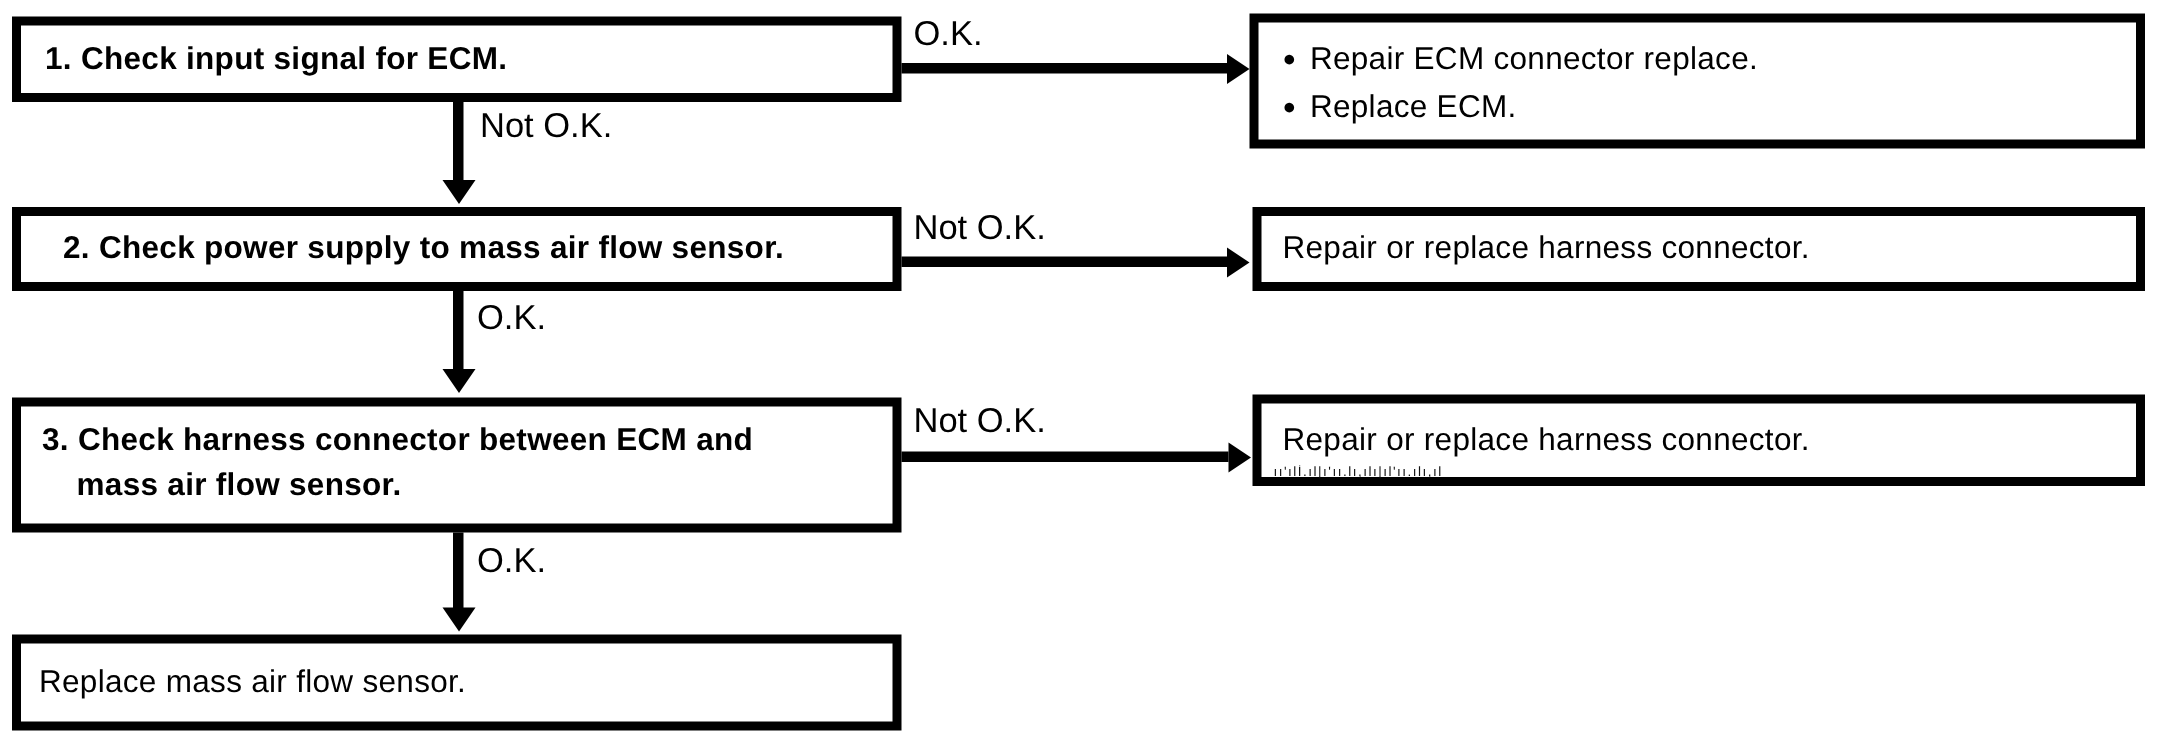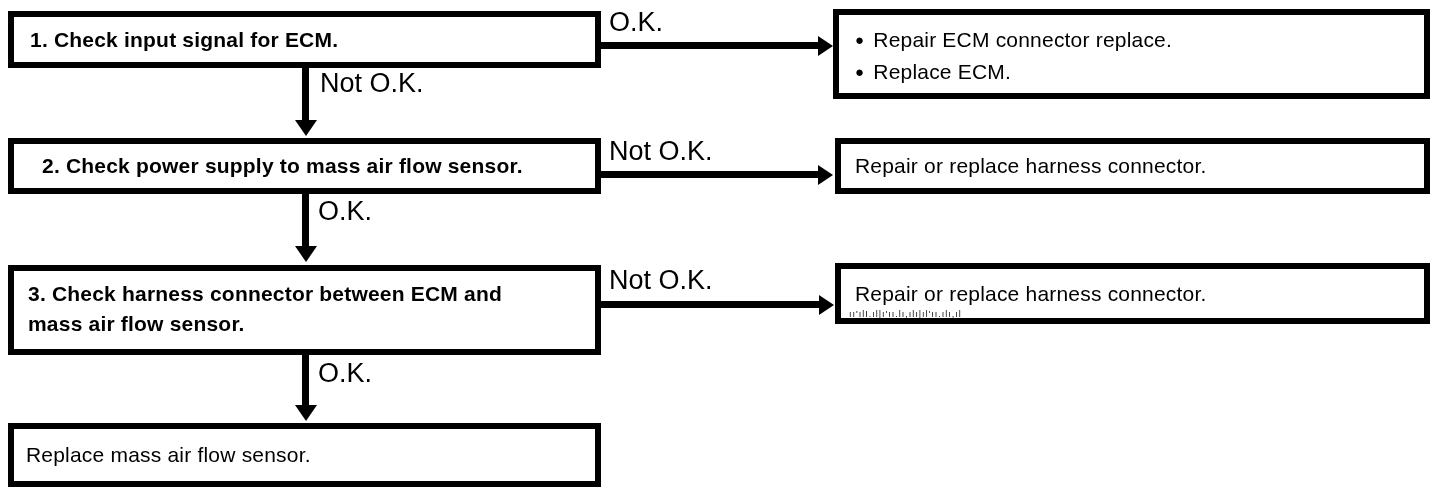--- a/index.html
+++ b/index.html
@@ -15,21 +15,21 @@
     position:absolute; background:var(--paper);
     border:6px solid var(--ink);
     display:flex; flex-direction:column; justify-content:center;
     font-size:21px; line-height:26px; letter-spacing:0.2px;
   }
   .box.bold { font-weight:700; }
   .step1 { left:8px;  top:11px;  width:593px; height:57px; padding-left:16px; }
   .step2 { left:8px;  top:138px; width:593px; height:56px; padding-left:28px; }
   .step3 { left:8px;  top:265px; width:593px; height:90px; padding-left:14px;
            justify-content:flex-start; padding-top:8px; line-height:30px; }
-  .step3 .line2 { }
+  .step3 .line2 { margin-left:23px; }
   .final { left:8px;  top:423px; width:593px; height:64px; padding-left:12px; }
   .result1 { left:833px; top:9px;   width:597px; height:90px;
              justify-content:flex-start; padding:10px 8px 0 16px; line-height:30px; }
   .result2 { left:835px; top:138px; width:595px; height:56px; padding-left:14px; }
   .result3 { left:835px; top:263px; width:595px; height:61px; padding-left:14px; }
   .bullet-row { display:flex; align-items:baseline; }
   .bullet { font-size:15px; margin-right:9px; position:relative; top:-2px; }
   .artifact {
     position:absolute; left:8px; bottom:-1px; width:160px; height:9px;
     overflow:hidden; font-size:9px; line-height:9px; letter-spacing:1px;
@@ -50,21 +50,21 @@
     border-top:16px solid var(--ink);
     border-left:11px solid transparent; border-right:11px solid transparent;
   }
   .h1 { left:601px; top:42px;  width:217px; }
   .h2 { left:601px; top:171px; width:217px; }
   .h3 { left:601px; top:301px; width:218px; }
   .v1 { left:302px; top:68px;  height:53px; }
   .v2 { left:302px; top:194px; height:53px; }
   .v3 { left:302px; top:355px; height:51px; }
   
-  .elabel { position:absolute; font-size:27px; line-height:22px; white-space:nowrap; }
+  .elabel { position:absolute; font-size:23px; line-height:22px; white-space:nowrap; }
   .lok1    { left:609px; top:11px;  }
   .lnotok1 { left:320px; top:72px;  }
   .lnotok2 { left:609px; top:140px; }
   .lok2    { left:318px; top:200px; }
   .lnotok3 { left:609px; top:269px; }
   .lok3    { left:318px; top:362px; }
 </style>
 </head>
 <body>
 

